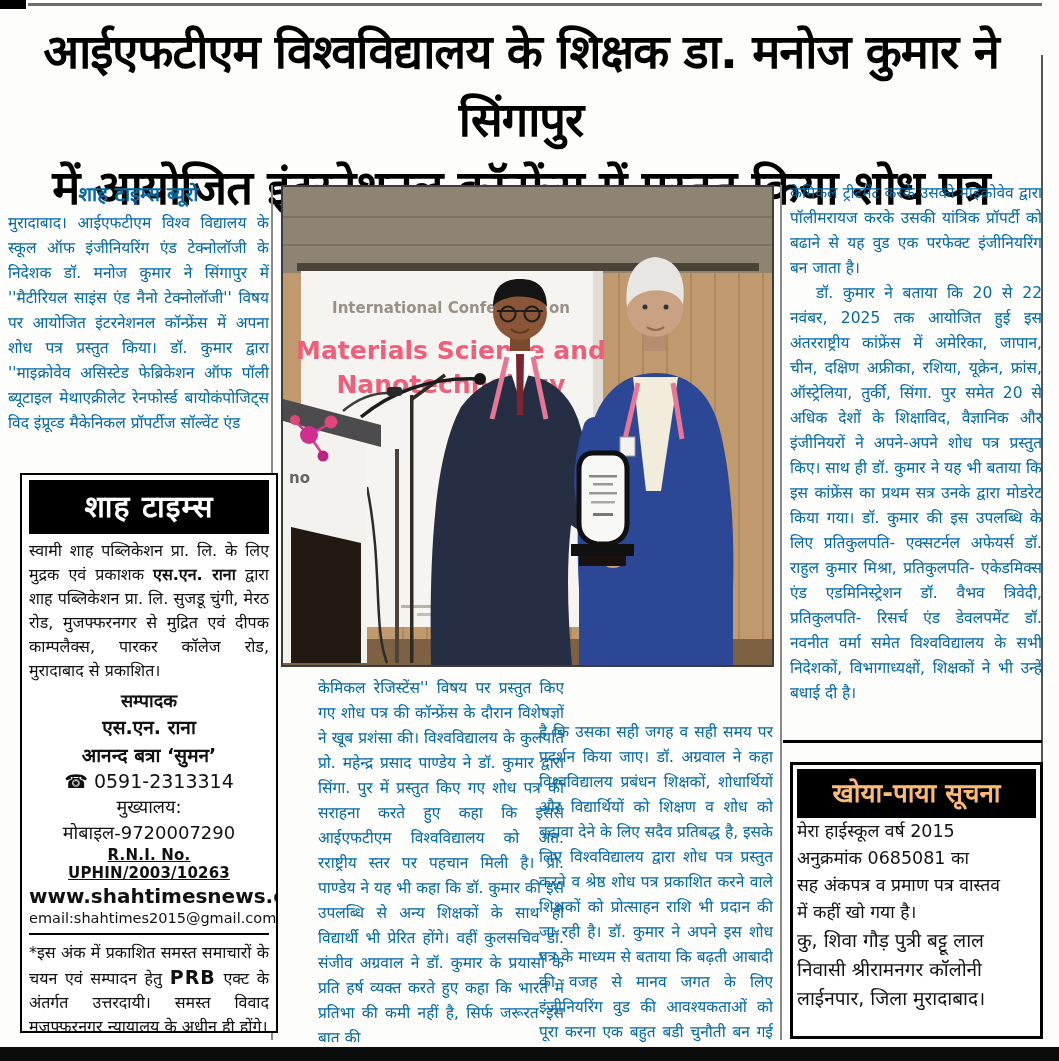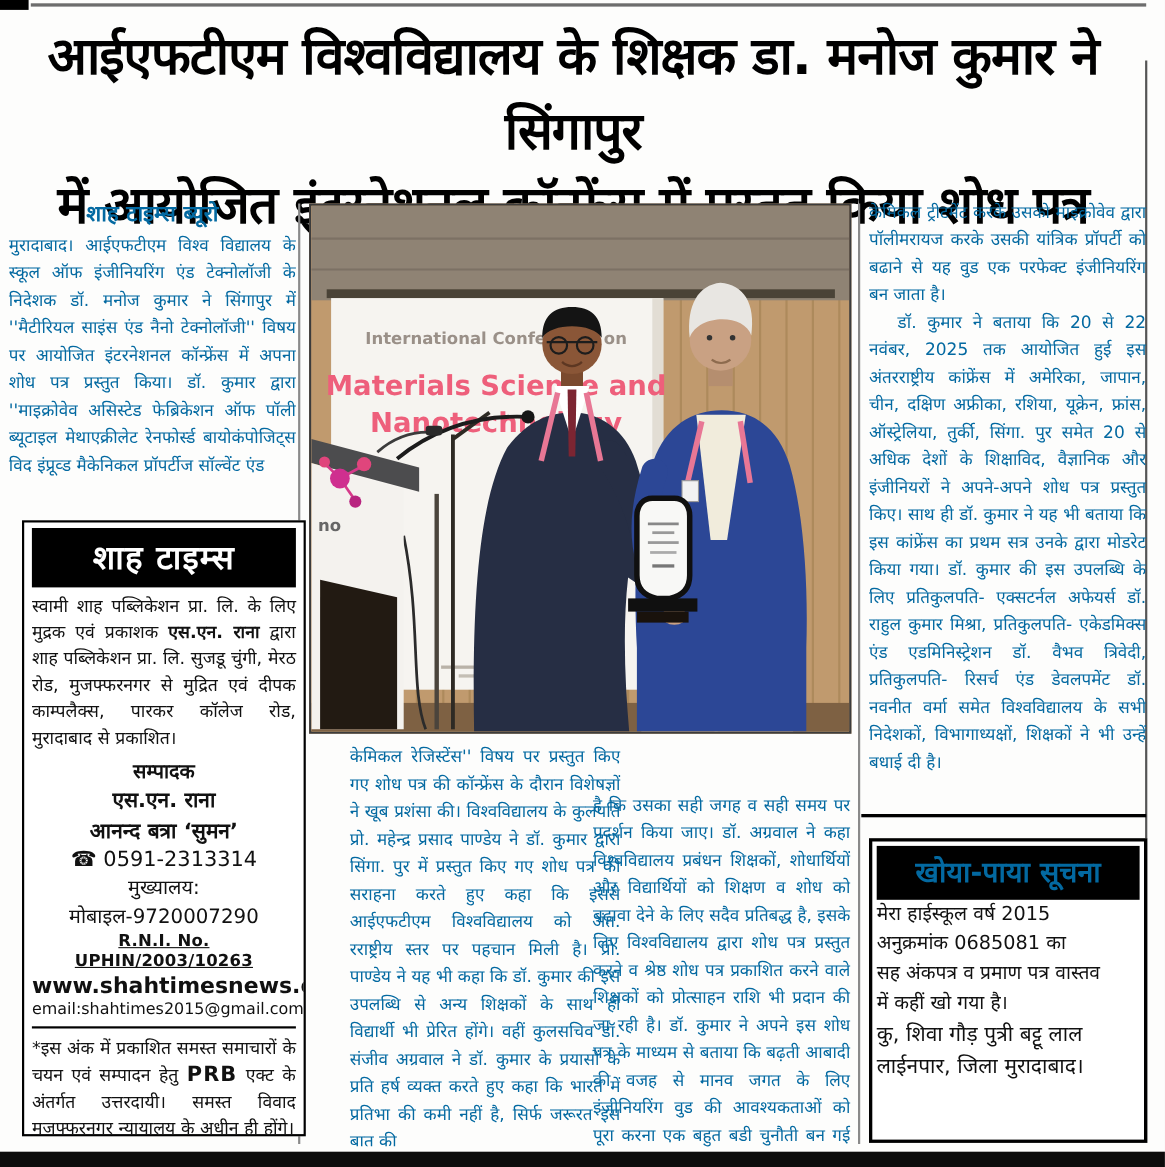--- a/index.html
+++ b/index.html
@@ -30,21 +30,21 @@
   .web{font-size:20px;font-weight:800;}
   .email{font-size:14.5px;}
   .imprint .div{border-top:2.5px solid #000;margin:7px 0 6px;}
   .disc{font-size:15.5px;line-height:23px;text-align:justify;margin:0;}
   .prb{font-size:19px;font-weight:800;letter-spacing:1px;}
   
   .photo{left:281px;top:185px;width:489px;height:478px;border:2px solid #3c3c3c;background:#c09a6e;}
   
   .lfbox{left:790px;top:762px;width:253px;height:277px;border:3px solid #000;background:#fff;
          box-sizing:border-box;padding:4px;overflow:hidden;}
-  .lfhead{background:#000;color:#0369a1;font-weight:800;font-size:26px;text-align:center;padding:5px 0 8px;}
+  .lfhead{background:#000;color:#fdba74;font-weight:800;font-size:26px;text-align:center;padding:5px 0 8px;}
   .lfline{text-align:left;font-size:17.5px;line-height:27px;}
   .lfbold{font-weight:400;font-size:19px;line-height:29px;}
   .colA{left:283px;top:676px;width:246px;height:366px;margin-left:35px;}
   .colB{left:539px;top:676px;width:234px;height:366px;margin-top:44px;}
   .col1txt{left:8px;top:182px;width:261px;height:289px;}
   .col4{left:790px;top:181px;width:252px;height:557px;}
   .col4 .p2{text-indent:26px;}
   .hrule4{left:783px;top:740px;width:259px;height:2.5px;background:#000;}
 </style>
 </head>
@@ -210,18 +210,19 @@
   </div>
   <div class="abs hrule4"></div>
 
   <div class="abs lfbox">
     <div class="lfhead">खोया-पाया सूचना</div>
     <div class="lfline">मेरा हाईस्कूल वर्ष 2015</div>
     <div class="lfline">अनुक्रमांक 0685081 का</div>
     <div class="lfline">सह अंकपत्र व प्रमाण पत्र वास्तव</div>
     <div class="lfline">में कहीं खो गया है।</div>
     <div class="lfline lfbold">कु, शिवा गौड़ पुत्री बट्टू लाल</div>
+    <div class="lfline lfbold">निवासी श्रीरामनगर कॉलोनी</div>
     <div class="lfline lfbold">लाईनपार, जिला मुरादाबाद।</div>
   </div>
 
   <div class="abs botbar" style="left:0;top:1047px;width:1059px;height:14px;"></div>
 
 </div>
 
 </body></html>

